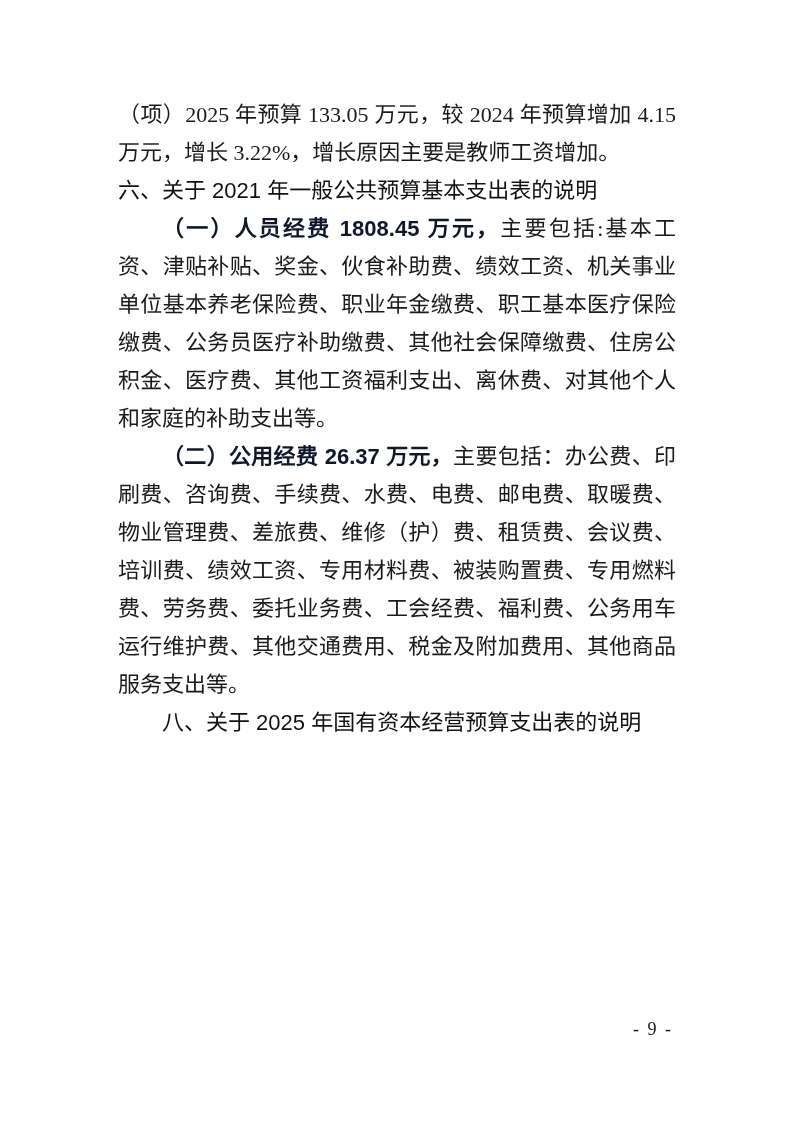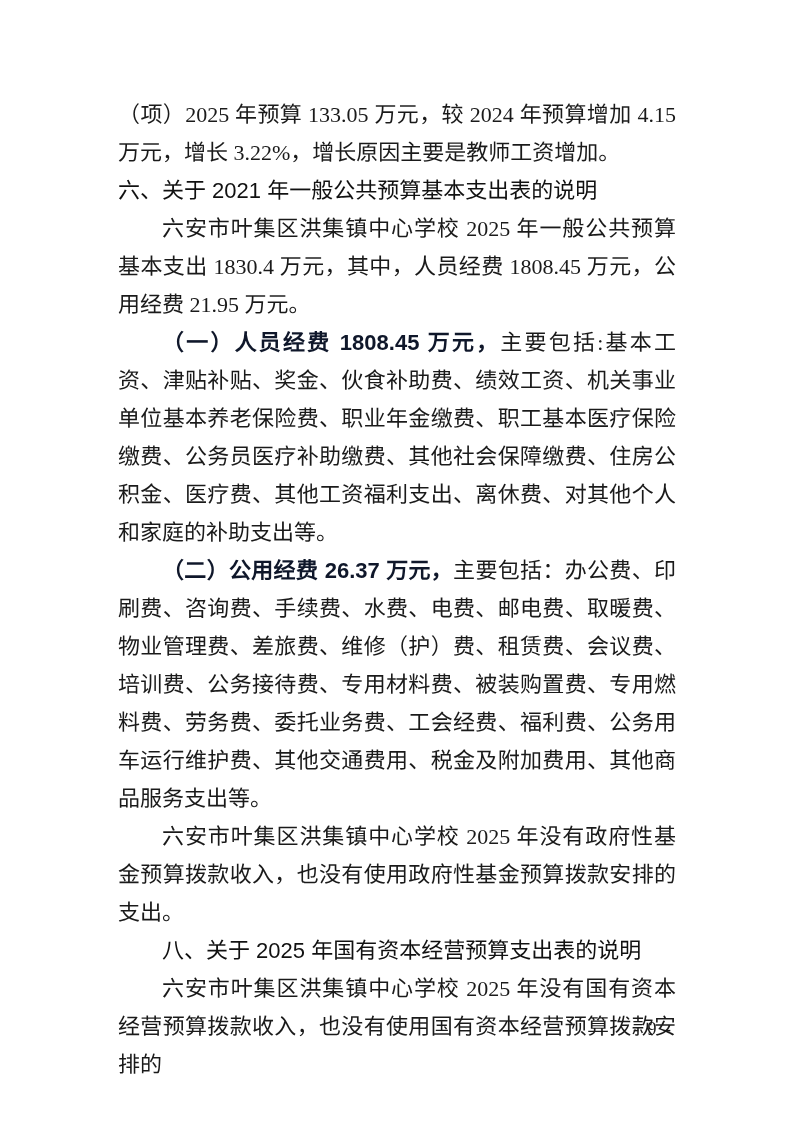--- a/index.html
+++ b/index.html
@@ -62,29 +62,26 @@
 </head>
 <body>
 
 <div class="page">
   <main class="text-block">
 
     <p class="body-text">（项）2025 年预算 133.05 万元，较 2024 年预算增加 4.15 万元，增长 3.22%，增长原因主要是教师工资增加。</p>
 
     <h2 class="heading">六、关于 2021 年一般公共预算基本支出表的说明</h2>
 
-    <p class="body-text indent">六安市叶集区洪集镇中心学校 2025 年一般公共预算基本支出 1830.4 万元，其中，人员经费 1808.45 万元，公用经费 21.95 万元。</p>
 
     <p class="body-text indent"><b class="bold-lead">（一）人员经费 1808.45 万元，</b><span>主要包括:基本工资、津贴补贴、奖金、伙食补助费、绩效工资、机关事业单位基本养老保险费、职业年金缴费、职工基本医疗保险缴费、公务员医疗补助缴费、其他社会保障缴费、住房公积金、医疗费、其他工资福利支出、离休费、对其他个人和家庭的补助支出等。</span></p>
 
-    <p class="body-text indent"><b class="bold-lead">（二）公用经费 26.37 万元，</b><span>主要包括：办公费、印刷费、咨询费、手续费、水费、电费、邮电费、取暖费、物业管理费、差旅费、维修（护）费、租赁费、会议费、培训费、公务接待费、专用材料费、被装购置费、专用燃料费、劳务费、委托业务费、工会经费、福利费、公务用车运行维护费、其他交通费用、税金及附加费用、其他商品服务支出等。</span></p>
+    <p class="body-text indent"><b class="bold-lead">（二）公用经费 26.37 万元，</b><span>主要包括：办公费、印刷费、咨询费、手续费、水费、电费、邮电费、取暖费、物业管理费、差旅费、维修（护）费、租赁费、会议费、培训费、绩效工资、专用材料费、被装购置费、专用燃料费、劳务费、委托业务费、工会经费、福利费、公务用车运行维护费、其他交通费用、税金及附加费用、其他商品服务支出等。</span></p>
 
 
-    <p class="body-text indent">六安市叶集区洪集镇中心学校 2025 年没有政府性基金预算拨款收入，也没有使用政府性基金预算拨款安排的支出。</p>
 
     <h2 class="heading indent">八、关于 2025 年国有资本经营预算支出表的说明</h2>
 
-    <p class="body-text indent">六安市叶集区洪集镇中心学校 2025 年没有国有资本经营预算拨款收入，也没有使用国有资本经营预算拨款安排的</p>
 
   </main>
 
   <footer class="page-number">- 9 -</footer>
 </div>
 
 </body></html>

